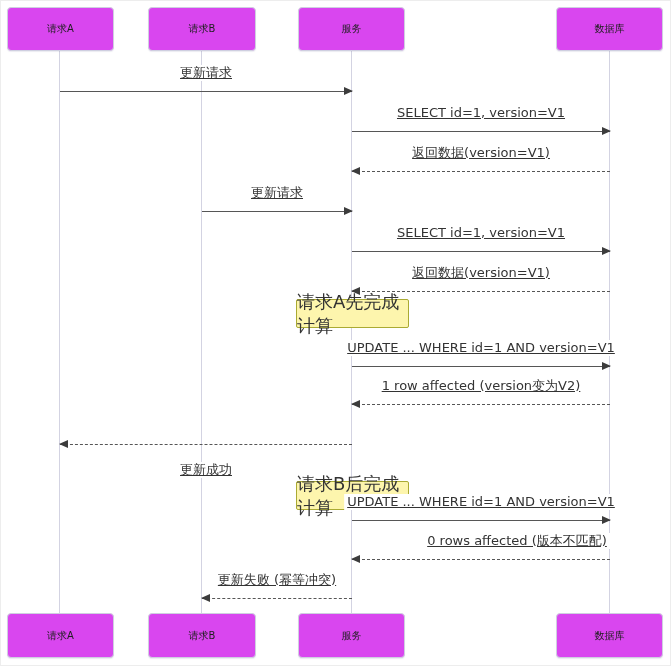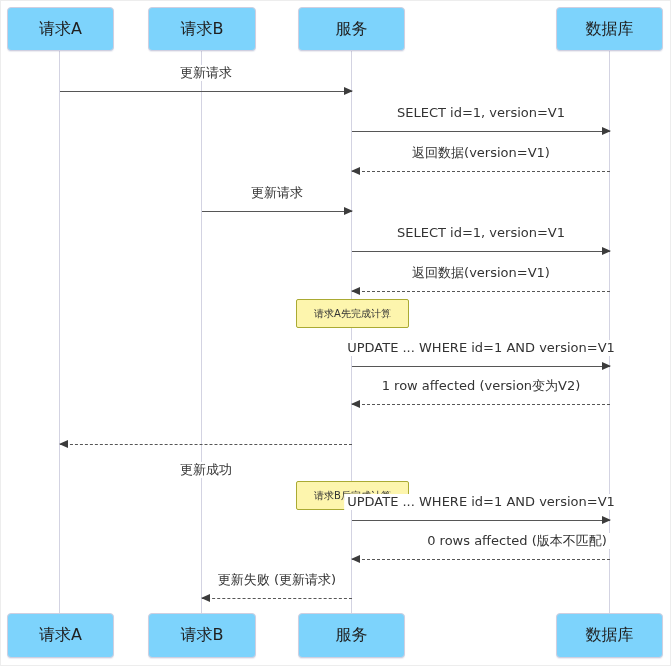--- a/index.html
+++ b/index.html
@@ -3,39 +3,39 @@
 <meta charset="utf-8">
 <style>
   html,body{margin:0;padding:0;background:#fff;}
   .canvas{
     position:relative;width:671px;height:666px;background:#ffffff;
     border:1px solid #ededed;box-sizing:border-box;overflow:hidden;
     font-family:"DejaVu Sans","Liberation Sans",sans-serif;color:#2b2b2b;
   }
   .lifeline{position:absolute;width:1px;top:50px;height:562px;background:#d3d3e2;}
   .actor{
-    position:absolute;height:44px;background:#7dd3fc;border:1px solid #cfcfe0;
+    position:absolute;height:44px;background:#d946ef;border:1px solid #cfcfe0;
     border-radius:4px;display:flex;align-items:center;justify-content:center;
-    font-size:16px;color:#1f1f1f;box-shadow:0 1px 1px rgba(120,120,160,0.15);
+    font-size:10px;color:#1f1f1f;box-shadow:0 1px 1px rgba(120,120,160,0.15);
     box-sizing:border-box;
   }
   .msg-label{
     position:absolute;transform:translateX(-50%);white-space:nowrap;
-    font-size:13px;line-height:16px;background:#ffffff;padding:0 3px;color:#333333;
+    font-size:13px;line-height:16px;background:#ffffff;padding:0 3px;color:#333333;text-decoration:underline;
   }
   .arrow{position:absolute;height:0;}
   .arrow.solid{border-top:1.6px solid #565656;}
   .arrow.dashed{border-top:1.6px dashed #565656;}
   .head-r{position:absolute;right:-1px;top:-5.5px;width:0;height:0;
     border-left:9px solid #3c3c3c;border-top:4px solid transparent;border-bottom:4px solid transparent;}
   .head-l{position:absolute;left:-1px;top:-5.5px;width:0;height:0;
     border-right:9px solid #3c3c3c;border-top:4px solid transparent;border-bottom:4px solid transparent;}
   .note{
     position:absolute;background:#fdf5ad;border:1px solid #aaaa33;border-radius:2px;
-    display:flex;align-items:center;justify-content:center;font-size:10px;color:#333;
+    display:flex;align-items:center;justify-content:center;font-size:18px;color:#333;
     box-sizing:border-box;
   }
 </style>
 </head>
 <body>
 
 <div class="canvas">
 
   <div class="lifeline" style="left:58px;"></div>
   <div class="lifeline" style="left:200px;"></div>
@@ -111,21 +111,21 @@
   <div class="msg-label" style="left:480px;top:493px;">UPDATE ... WHERE id=1 AND version=V1</div>
   <div class="arrow solid" style="left:351px;top:519px;width:258px;">
       <span class="head-r"></span>
     </div>
 
   <div class="msg-label" style="left:480px;top:532px;margin-left:36px;">0 rows affected (版本不匹配)</div>
   <div class="arrow dashed" style="left:351px;top:558px;width:258px;">
       <span class="head-l"></span>
     </div>
 
-  <div class="msg-label" style="left:276px;top:571px;">更新失败 (更新请求)</div>
+  <div class="msg-label" style="left:276px;top:571px;">更新失败 (幂等冲突)</div>
   <div class="arrow dashed" style="left:201px;top:597px;width:150px;">
       <span class="head-l"></span>
     </div>
 
   <div class="actor" style="left:6px;  top:612px;width:107px;height:45px;">
       <span>请求A</span>
     </div>
   <div class="actor" style="left:147px;top:612px;width:108px;height:45px;">
       <span>请求B</span>
     </div>

